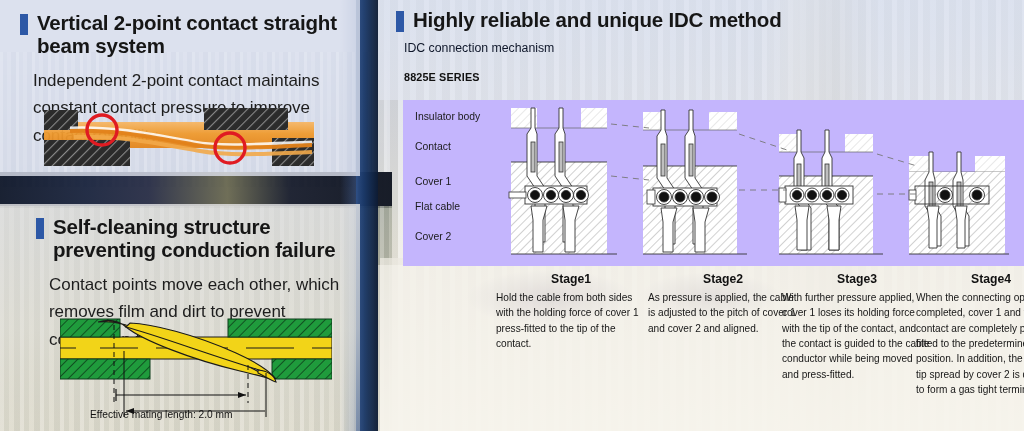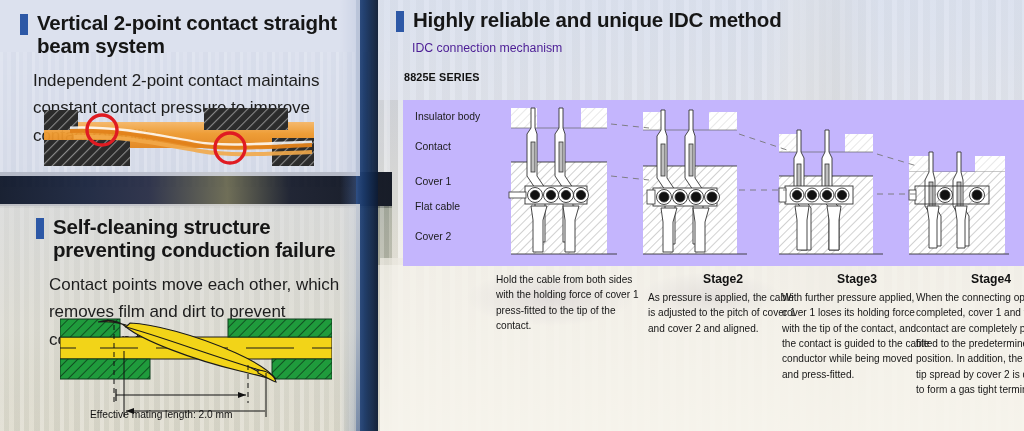--- a/index.html
+++ b/index.html
@@ -120,21 +120,21 @@
 
   
   #panel-selfclean { position:absolute; left:16px; top:204px; width:360px; height:227px; }
   #panel-selfclean .head-row { padding:11px 18px 0 20px; }
   #panel-selfclean p.sect-body { margin:9px 26px 0 33px; }
 
   
   #panel-idc { position:absolute; left:378px; top:0; width:530px; height:431px; }
   #panel-idc .head-row { padding:8px 10px 0 18px; }
   #panel-idc h2.sect-title { font-size:20.5px; }
-  .idc-sub { margin:9px 0 0 34px; font-size:12.3px; color:#4c1d95; }
+  .idc-sub { margin:9px 0 0 26px; font-size:12.3px; color:#0f172a; }
   .idc-series { margin:16px 0 0 26px; font-size:10.8px; font-weight:bold; color:#111; letter-spacing:.15px; }
 
   
   .draw-card {
     position:absolute; left:25px; top:100px; width:621px; height:166px;
     background:#c4b5fd;
   }
   .draw-labels { position:absolute; left:12px; top:0; width:92px; height:166px; }
   .draw-label {
     position:absolute; font-size:10.4px; color:#1b1b1b; white-space:nowrap;
@@ -442,20 +442,21 @@
             <path d="M240 32 L288 48"></path>
             <path d="M240 88 L288 88"></path>
             <path d="M378 52 L418 64"></path>
             <path d="M378 92 L418 92"></path>
           </g>
         </svg>
       </div>
 
       <div class="stages">
         <div class="stage" style="left:118px;">
+          <h4>Stage1</h4>
           <p>Hold the cable from both sides with the holding force of cover 1 press-fitted to the tip of the contact.</p>
         </div>
         <div class="stage" style="left:270px;">
           <h4>Stage2</h4>
           <p>As pressure is applied, the cable is adjusted to the pitch of cover 1 and cover 2 and aligned.</p>
         </div>
         <div class="stage" style="left:404px;">
           <h4>Stage3</h4>
           <p>With further pressure applied, cover 1 loses its holding force with the tip of the contact, and the contact is guided to the cable conductor while being moved and press-fitted.</p>
         </div>

